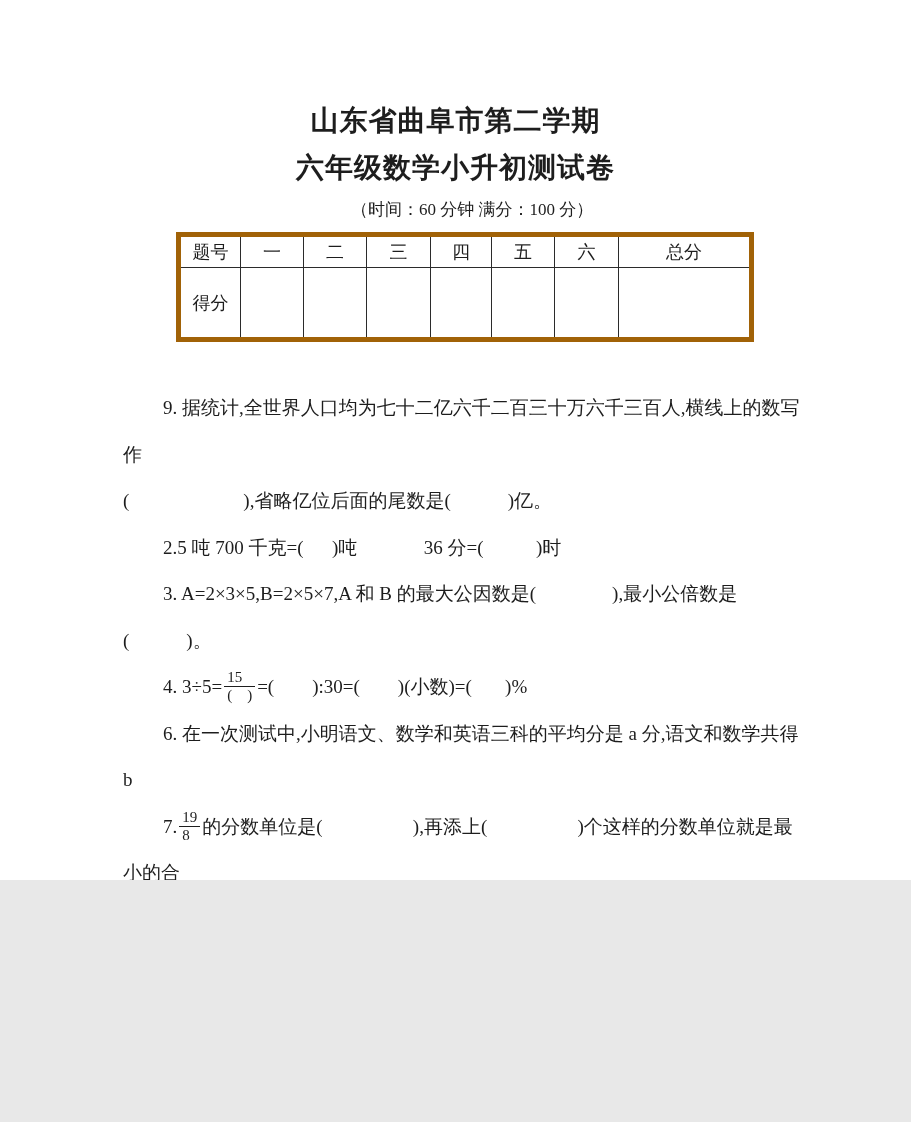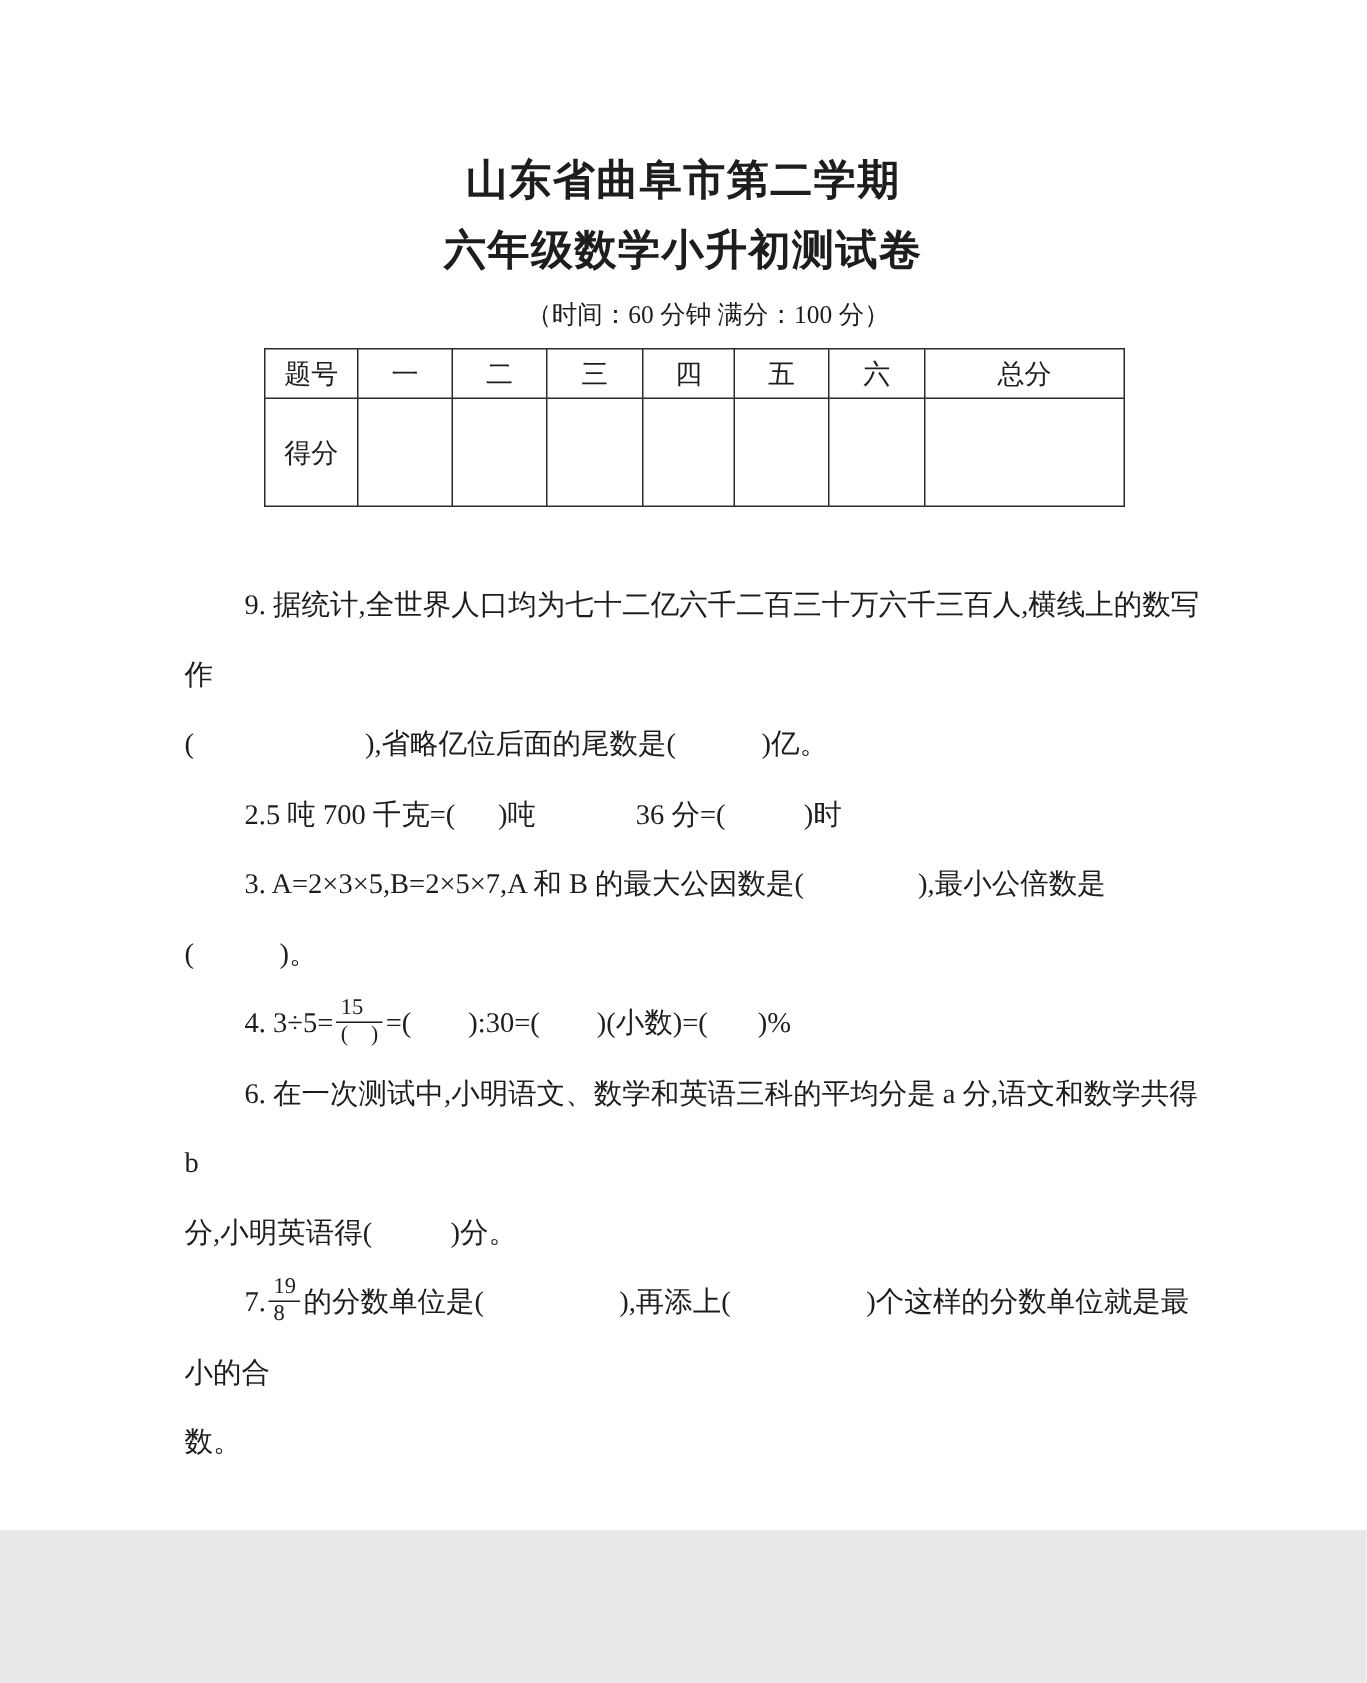--- a/index.html
+++ b/index.html
@@ -1,20 +1,20 @@
 <!DOCTYPE html>
 <html><head>
 <meta charset="utf-8">
 <style>
   * { margin: 0; padding: 0; box-sizing: border-box; }
   html, body { background: #e8e8e8; }
   .page {
     position: relative;
     width: 911px;
-    height: 1020px;
+    height: 880px;
     margin: 0 auto;
     background: #ffffff;
     color: #1d1d1d;
     font-family: "Liberation Serif", "DejaVu Serif", serif;
     overflow: hidden;
   }
   
   .header { text-align: center; padding-top: 103px; }
   .title {
     font-size: 28px;
@@ -29,21 +29,21 @@
     line-height: 22px;
     margin-left: 33px;
   }
   
   .score-table {
     margin: 11px 0 0 176px;
     border-collapse: collapse;
     table-layout: fixed;
     width: 573px;
     font-size: 18px;
-    border: 1px solid #a16207;
+    border: 5px solid #a16207;
   }
   .score-table td {
     border: 1px solid #2b2b2b;
     text-align: center;
     vertical-align: middle;
     overflow: hidden;
   }
   .score-table tr.hrow td { height: 33px; }
   .score-table tr.srow td { height: 72px; }
   
@@ -125,19 +125,18 @@
 
     <div class="line indent">2.5 吨 700 千克=(      )吨              36 分=(           )时</div>
 
     <div class="line indent">3. A=2×3×5,B=2×5×7,A 和 B 的最大公因数是(                ),最小公倍数是</div>
     <div class="line">(            )。</div>
 
     <div class="line indent"><span>4. 3÷5=</span><span class="frac"><span class="num">15</span><span class="den">(    )</span></span><span>=(        ):30=(        )(小数)=(       )%</span></div>
 
 
     <div class="line indent">6. 在一次测试中,小明语文、数学和英语三科的平均分是 a 分,语文和数学共得 b</div>
-    <div class="line">分,小明英语得(           )分。</div>
 
     <div class="line indent"><span>7.</span><span class="frac"><span class="num">19</span><span class="den">8</span></span><span>的分数单位是(                   ),再添上(                   )个这样的分数单位就是最小的合</span></div>
     <div class="line">数。</div>
 
   </div>
 </div>
 
 </body></html>

